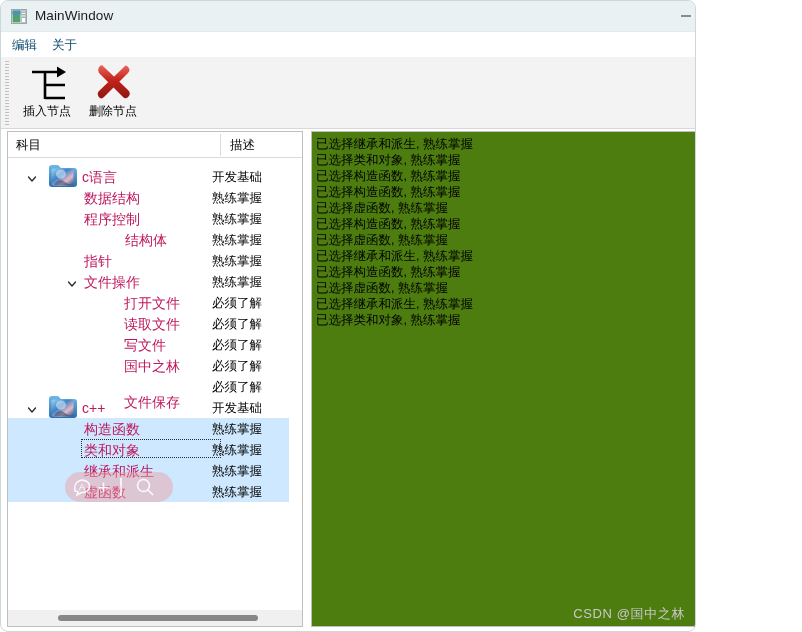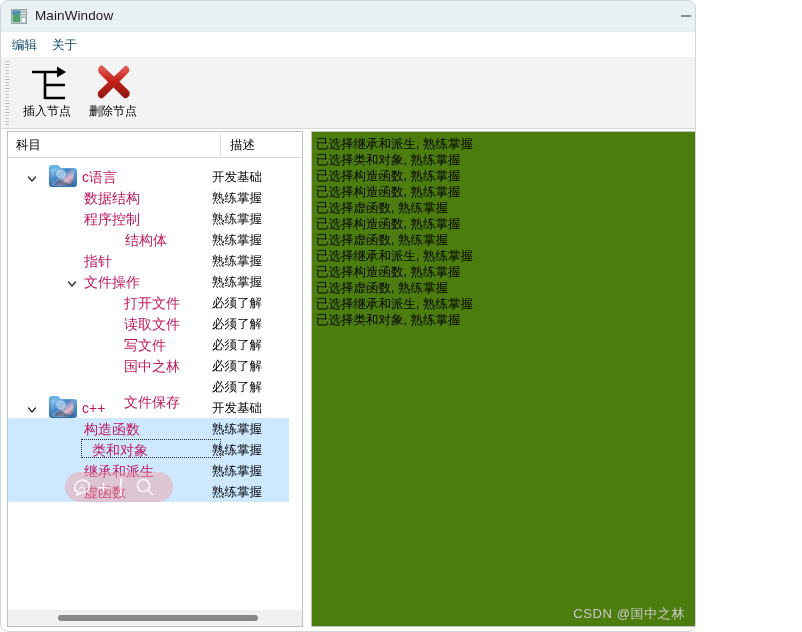--- a/index.html
+++ b/index.html
@@ -455,21 +455,21 @@
               <path d="M6 24 Q11 16 17 21 Q21 24 24 24 Z" fill="#1b3f66" opacity=".5"></path>
             </svg></span>
           <span class="tname" style="left: 74px;">c++</span>
           <span class="tdesc">开发基础</span>
         </div>
         <div class="trow sel" style="top: 260px;">
           <span class="tname" style="left: 76px;">构造函数</span>
           <span class="tdesc">熟练掌握</span>
         </div>
         <div class="trow sel focus" style="top: 281px;">
-          <span class="tname" style="left: 84px;">类和对象</span>
+          <span class="tname" style="left: 76px;">类和对象</span>
           <span class="tdesc">熟练掌握</span>
         </div>
         <div class="trow sel" style="top: 302px;">
           <span class="tname" style="left: 76px;">继承和派生</span>
           <span class="tdesc">熟练掌握</span>
         </div>
         <div class="trow sel" style="top: 323px;">
           <span class="tname" style="left: 76px;">虚函数</span>
           <span class="tdesc">熟练掌握</span>
         </div>

